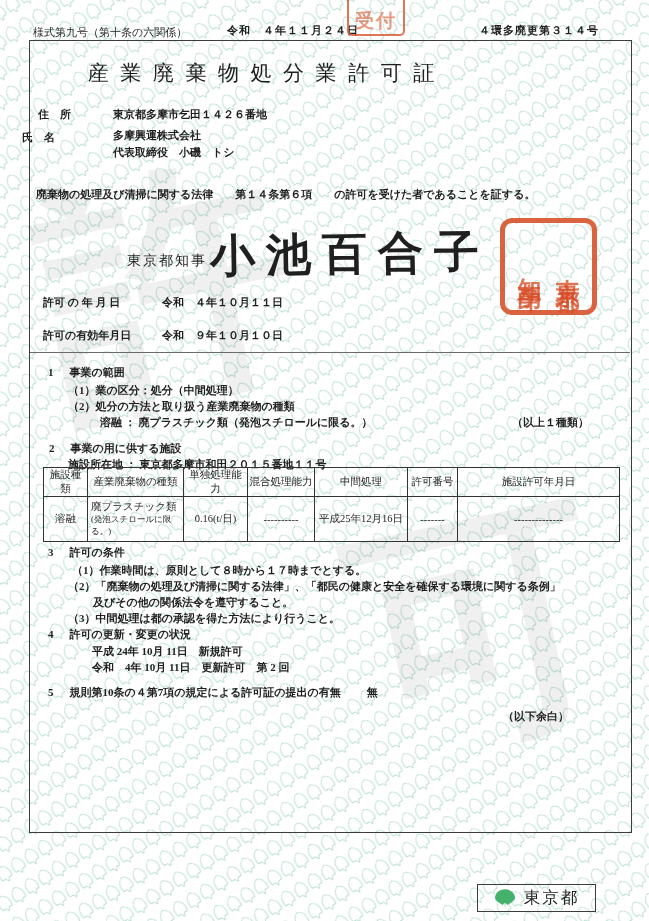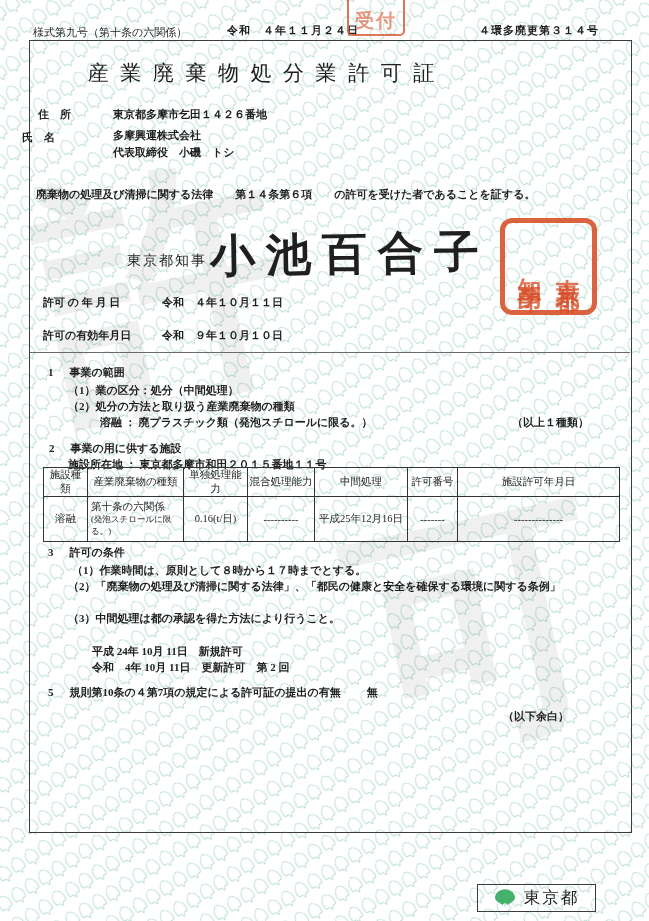--- a/index.html
+++ b/index.html
@@ -128,39 +128,43 @@
       <th>産業廃棄物の種類</th>
       <th>単独処理能力</th>
       <th>混合処理能力</th>
       <th>中間処理</th>
       <th>許可番号</th>
       <th>施設許可年月日</th>
     </tr>
     <tr>
       <td>溶融</td>
       <td style="text-align:left;padding-left:3px;">
-        <span>第十条の六関係</span>
+        <span>廃プラスチック類</span>
         <span class="waste-note">(発泡スチロールに限る。)</span>
       </td>
       <td>0.16(t/日)</td>
       <td>----------</td>
       <td>平成25年12月16日</td>
       <td>-------</td>
       <td>--------------</td>
     </tr>
   </tbody>
     </table>
 
   <div class="t z fs13" style="left:48px;top:546px;">
     <span class="num">3</span><span>許可の条件</span>
   </div>
   <div class="t z fs13" style="left:72px;top:564px;">（1）作業時間は、原則として８時から１７時までとする。</div>
   <div class="t z fs13" style="left:68px;top:580px;">（2）「廃棄物の処理及び清掃に関する法律」、「都民の健康と安全を確保する環境に関する条例」</div>
+  <div class="t z fs13" style="left:93px;top:596px;">及びその他の関係法令を遵守すること。</div>
   <div class="t z fs13" style="left:68px;top:612px;">（3）中間処理は都の承認を得た方法により行うこと。</div>
 
+  <div class="t z fs13" style="left:48px;top:628px;">
+    <span class="num">4</span><span>許可の更新・変更の状況</span>
+  </div>
   <div class="t z fs13" style="left:92px;top:645px;">平成 24年 10月 11日　新規許可</div>
   <div class="t z fs13" style="left:92px;top:661px;">令和　4年 10月 11日　更新許可　第 2 回</div>
 
   <div class="t z fs13" style="left:48px;top:686px;">
     <span class="num">5</span><span>規則第10条の４第7項の規定による許可証の提出の有無</span><span class="s5val">無</span>
   </div>
 
   <div class="t z fs13" style="right:80px;top:710px;">（以下余白）</div>
 
   <div class="tokyo-box">

